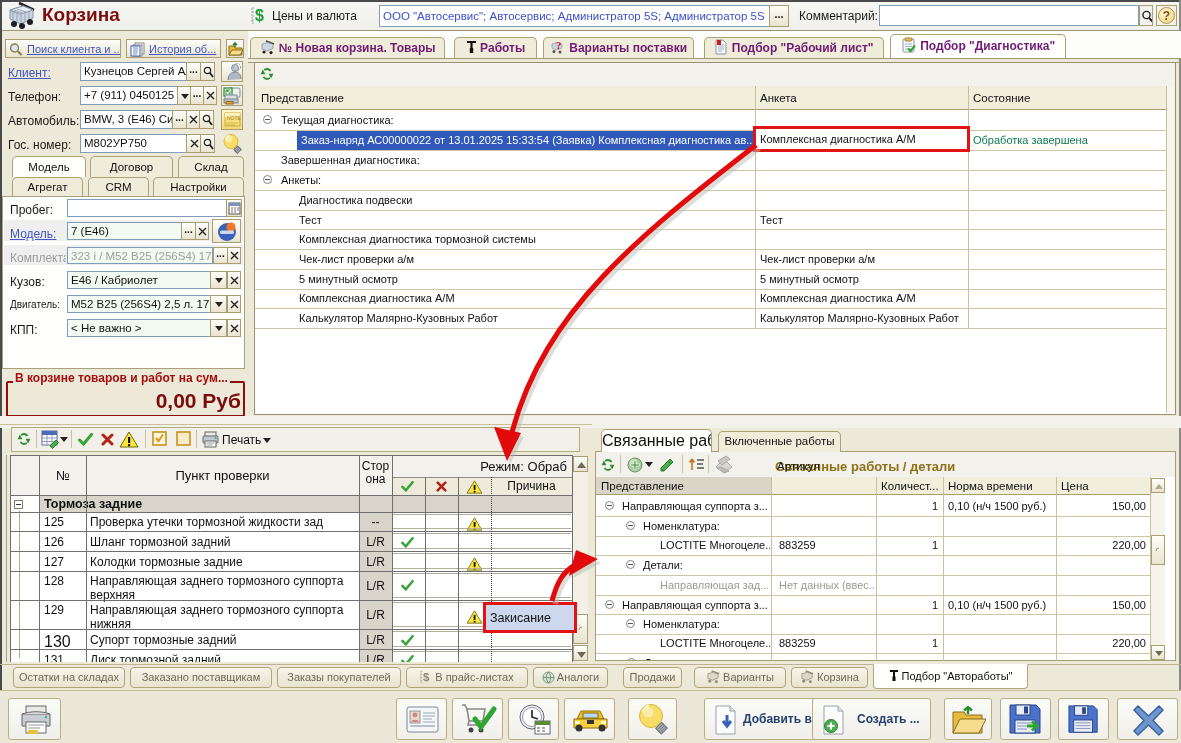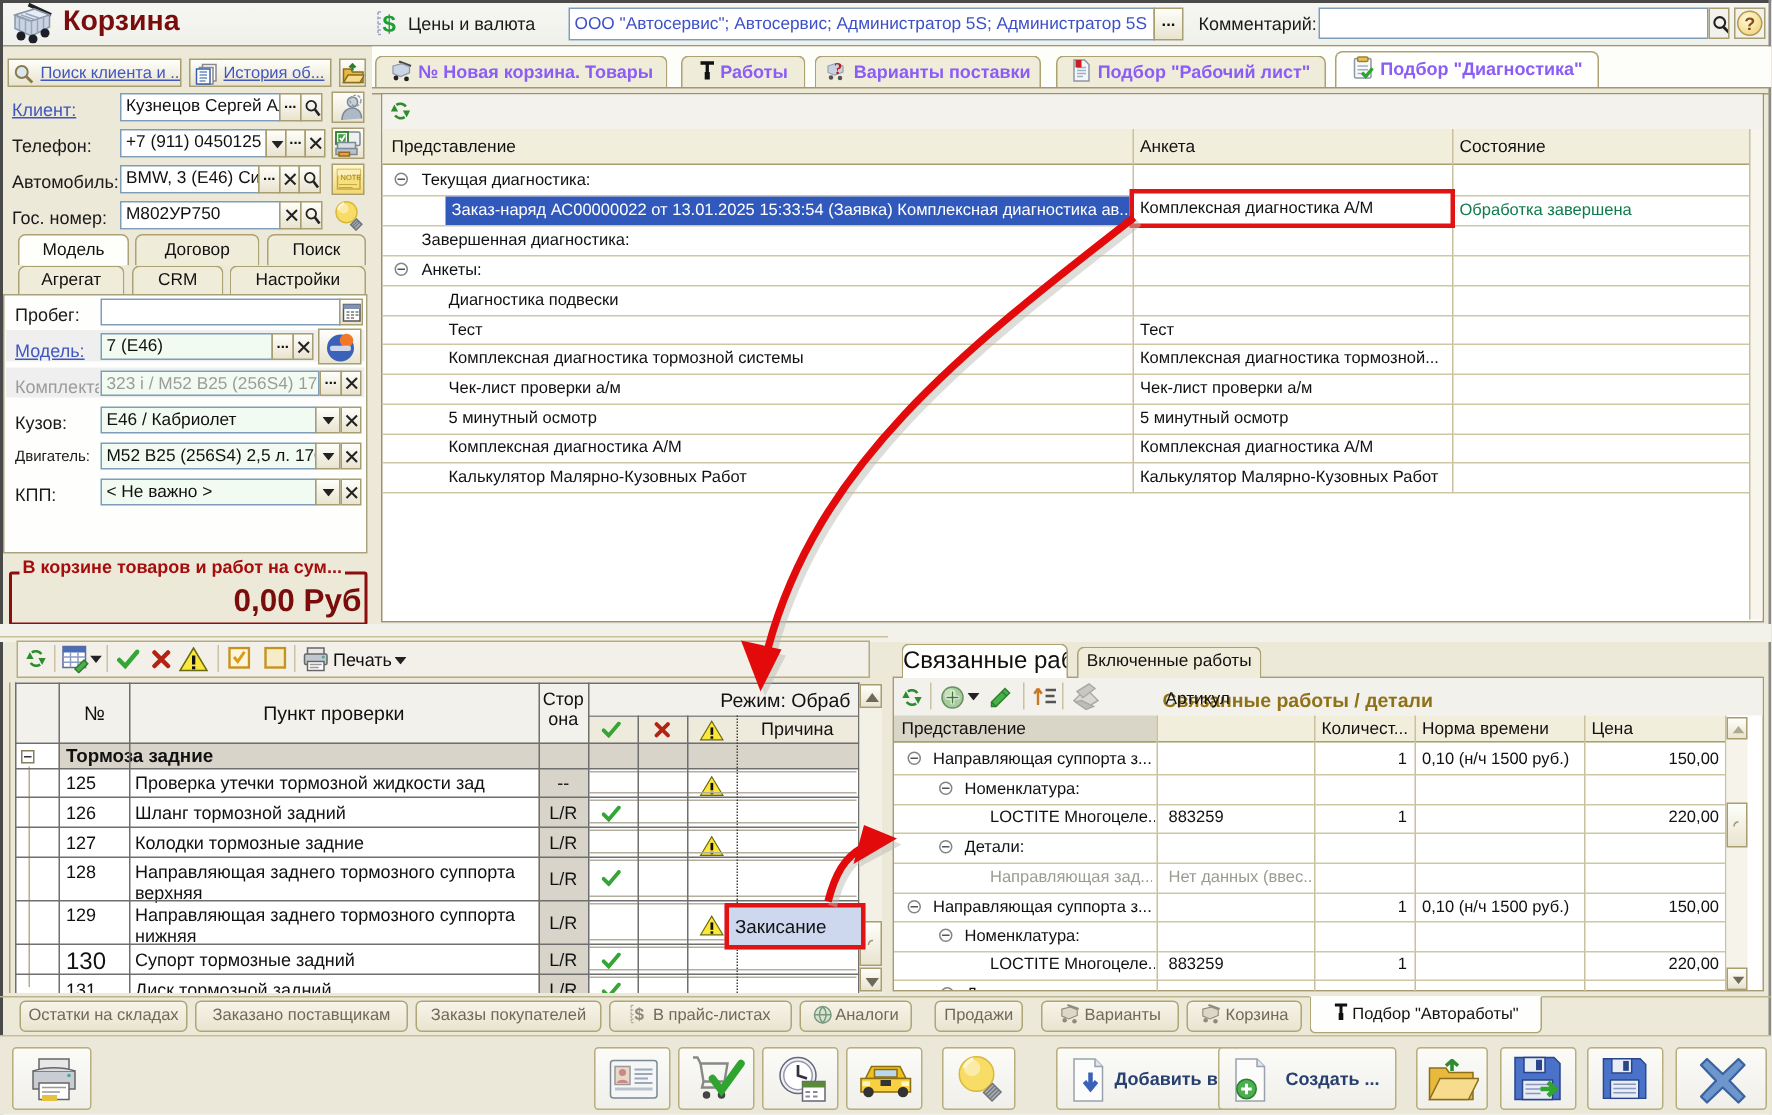--- a/index.html
+++ b/index.html
@@ -1,21 +1,21 @@
 <!DOCTYPE html>
 <html><head><meta charset="utf-8">
 <style>
 html,body{margin:0;padding:0}
 #scr{position:relative;width:1181px;height:743px;background:#EDE9D8;font-family:"Liberation Sans",sans-serif;font-size:11px;color:#111;overflow:hidden}
 .ab{position:absolute}
 .in{position:absolute;background:#fff;border:1px solid #7F9DB9;font-family:"Liberation Sans",sans-serif;font-size:11.5px;box-sizing:border-box;padding:1px 0 0 3px;white-space:nowrap;overflow:hidden;line-height:15px}
 .sb{position:absolute;background:linear-gradient(#FEFEFA,#E9E4D0);border:1px solid #A89E71;box-sizing:border-box;text-align:center;overflow:hidden}
 .lbl{position:absolute;font-size:12px;color:#1a1a1a;white-space:nowrap}
 .lnk{color:#4156BE;text-decoration:underline}
-.tab{position:absolute;background:#F0ECDA;border:1px solid #ADA273;border-bottom:none;border-radius:5px 5px 0 0;box-sizing:border-box;text-align:center;font-weight:bold;font-size:12px;color:#8b5cf6;overflow:hidden;white-space:nowrap}
+.tab{position:absolute;background:#F0ECDA;border:1px solid #ADA273;border-bottom:none;border-radius:5px 5px 0 0;box-sizing:border-box;text-align:center;font-weight:bold;font-size:12px;color:#701a75;overflow:hidden;white-space:nowrap}
 .tabact{background:#FFFFFE}
 .vl{position:absolute;width:1px;background:#C9C09C}
 .hl{position:absolute;height:1px;background:#CFC7A4}
 .tm{position:absolute;width:9px;height:9px;border:1px solid #848484;border-radius:50%;background:#fff;box-sizing:border-box}
 .tm i{position:absolute;left:1px;right:1px;top:3px;height:1px;background:#555}
 .cell{position:absolute;white-space:nowrap;overflow:hidden;font-size:11px;line-height:19px}
 .btab{position:absolute;background:linear-gradient(#F7F4E8,#E9E4D0);border:1px solid #AFA577;border-radius:4px;box-sizing:border-box;text-align:center;font-size:11px;color:#6F6A58;overflow:hidden;white-space:nowrap;line-height:19px}
 .tbtn{position:absolute;background:linear-gradient(#FBFBF8,#F0EFEA);border:1px solid #B9AE7F;border-radius:3px;box-sizing:border-box}
 svg{display:block}
 </style></head>
@@ -200,21 +200,21 @@
       <circle cx="7" cy="6" r="3.4" fill="#FBEBA8"></circle>
       <path d="M3.5 7 a6 6 0 0 1 4 -4.5" stroke="#FDF6CC" stroke-width="1.8" fill="none"></path>
       <g transform="rotate(-45 15 16.5)">
         <rect x="12.5" y="14.5" width="5.5" height="5" fill="#A8ACB4" stroke="#70747A"></rect>
         <path d="M12.5 16 h5.5 M12.5 17.5 h5.5" stroke="#70747A" stroke-width=".7"></path>
       </g>
     </svg>
 
 <div class="tab" style="left:12px;top:156px;width:74px;height:21px;font-weight:normal;color:#111;font-size:11.5px;line-height:20px;background:#FEFEFB">Модель</div>
 <div class="tab" style="left:90px;top:156px;width:83px;height:21px;font-weight:normal;color:#111;font-size:11.5px;line-height:20px">Договор</div>
-<div class="tab" style="left:178px;top:156px;width:66px;height:21px;font-weight:normal;color:#111;font-size:11.5px;line-height:20px">Поиск</div>
+<div class="tab" style="left:178px;top:156px;width:66px;height:21px;font-weight:normal;color:#111;font-size:11.5px;line-height:20px">Склад</div>
 <div class="tab" style="left:12px;top:177px;width:71px;height:20px;font-weight:normal;color:#111;font-size:11.5px;line-height:19px">Агрегат</div>
 <div class="tab" style="left:88px;top:177px;width:61px;height:20px;font-weight:normal;color:#111;font-size:11.5px;line-height:19px">CRM</div>
 <div class="tab" style="left:153px;top:177px;width:91px;height:20px;font-weight:normal;color:#111;font-size:11.5px;line-height:19px">Настройки</div>
 
 <div class="ab" style="left:2px;top:196px;width:243px;height:173px;background:#FEFEFC;border:1px solid #A9A07C;box-sizing:border-box"></div>
 <div class="lbl" style="left:10px;top:203px">Пробег:</div>
 <div class="in" style="left:67px;top:199px;width:160px;height:18px"></div>
 <div class="sb" style="left:226px;top:199px;width:16px;height:18px">
       <svg class="ab" style="left:1px;top:2px" width="13" height="13" viewBox="0 0 13 13">
         <rect x="1" y="1" width="11" height="11" fill="#fff" stroke="#555"></rect>
@@ -327,21 +327,20 @@
 <div class="cell" style="left:301px;top:131px;color:#fff;width:452px">Заказ-наряд АС00000022 от 13.01.2025 15:33:54 (Заявка) Комплексная диагностика ав...</div>
 <div class="cell" style="left:281px;top:151px">Завершенная диагностика:</div>
 <div class="tm" style="left:263px;top:175px">
       <i></i>
     </div>
 <div class="cell" style="left:281px;top:171px">Анкеты:</div>
 <div class="cell" style="left:299px;top:191px">Диагностика подвески</div>
 <div class="cell" style="left:299px;top:211px">Тест</div>
 <div class="cell" style="left:760px;top:211px">Тест</div>
 <div class="cell" style="left:299px;top:230px">Комплексная диагностика тормозной системы</div>
-<div class="cell" style="left:760px;top:230px;width:205px">Комплексная диагностика тормозной...</div>
 <div class="cell" style="left:299px;top:250px">Чек-лист проверки а/м</div>
 <div class="cell" style="left:760px;top:250px">Чек-лист проверки а/м</div>
 <div class="cell" style="left:299px;top:270px">5 минутный осмотр</div>
 <div class="cell" style="left:760px;top:270px">5 минутный осмотр</div>
 <div class="cell" style="left:299px;top:289px">Комплексная диагностика А/М</div>
 <div class="cell" style="left:760px;top:289px">Комплексная диагностика А/М</div>
 <div class="cell" style="left:299px;top:309px">Калькулятор Малярно-Кузовных Работ</div>
 <div class="cell" style="left:760px;top:309px">Калькулятор Малярно-Кузовных Работ</div>
 <div class="ab" style="left:753px;top:126px;width:217px;height:26px;border:3px solid #E21313;box-sizing:border-box;background:#fff"></div>
 <div class="cell" style="left:760px;top:130px">Комплексная диагностика А/М</div>

